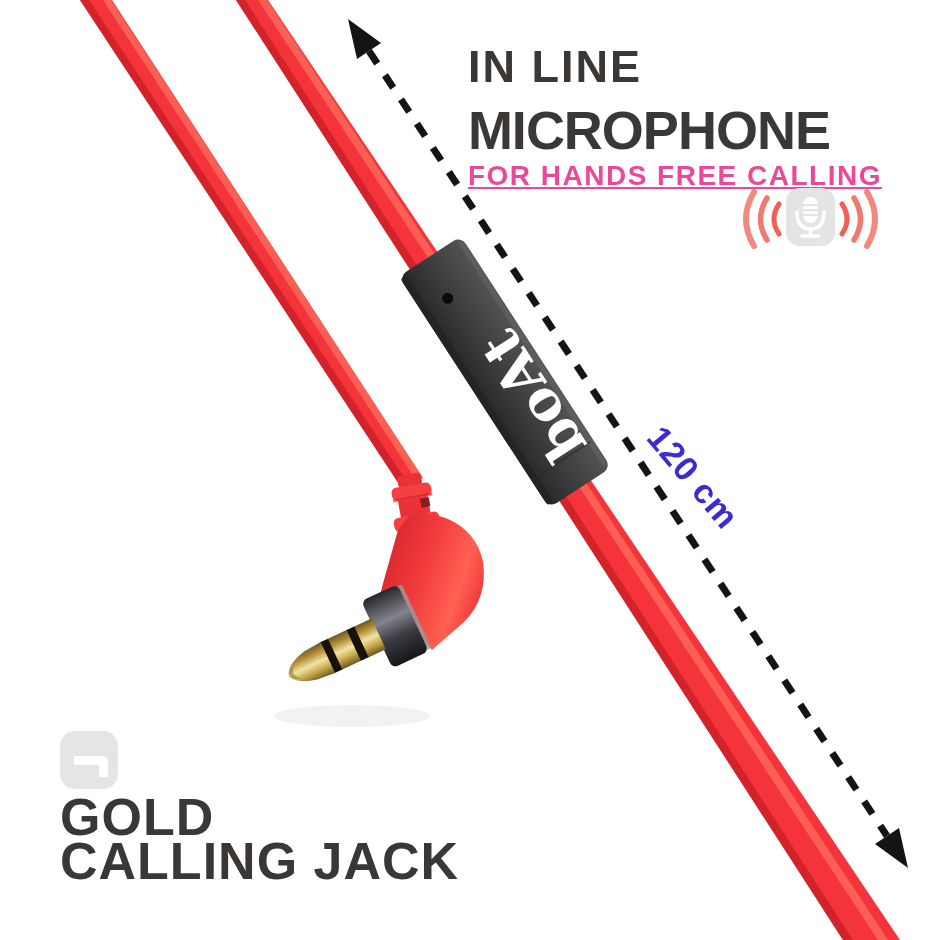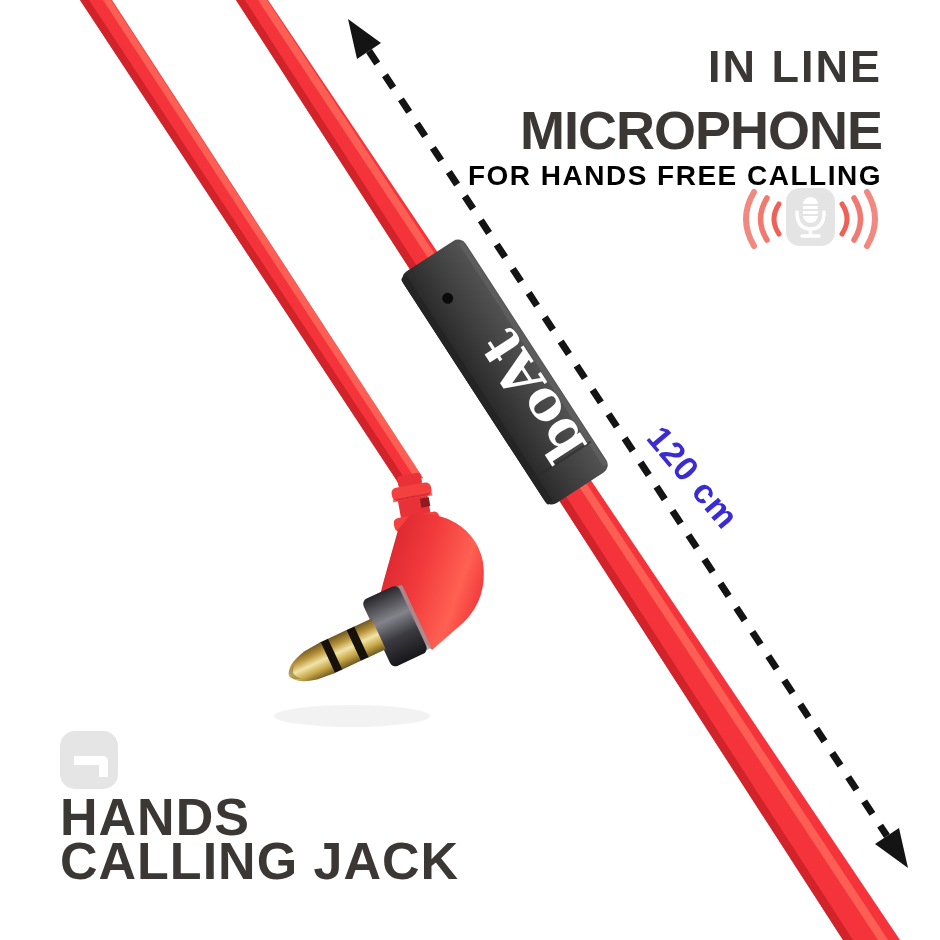--- a/index.html
+++ b/index.html
@@ -2,24 +2,24 @@
 <html><head>
 <meta charset="utf-8">
 <style>
   html,body{margin:0;padding:0;}
   body{
     width:940px;height:940px;overflow:hidden;background:#ffffff;
     font-family:"Liberation Sans",sans-serif;position:relative;
   }
   .scene{position:absolute;left:0;top:0;width:940px;height:940px;}
   
-  .headline{position:absolute;top:44px;right:58px;text-align:right;color:#3a3734;}
+  .headline{position:absolute;top:44px;right:58px;color:#3a3734;}
   .headline .l1{font-size:45px;font-weight:bold;letter-spacing:2px;line-height:1;}
   .headline .l2{font-size:54px;font-weight:bold;letter-spacing:-1px;line-height:1;margin-top:14px;}
-  .headline .sub{font-size:28px;font-weight:bold;color:#000000;letter-spacing:1.5px;line-height:1;margin-top:5px;}
+  .headline .sub{font-size:28px;font-weight:bold;color:#ec4899;letter-spacing:1.5px;line-height:1;margin-top:5px;text-decoration:underline;}
   
   .mic-wrap{position:absolute;left:736px;top:184px;width:160px;height:72px;}
   
   .len-label{
     position:absolute;left:628px;top:458px;width:130px;text-align:center;
     font-size:34px;font-weight:bold;color:#3a2bd3;letter-spacing:1px;
     transform:rotate(50deg);
   }
   
   .jack-icon{position:absolute;left:60px;top:731px;width:58px;height:58px;}
@@ -149,15 +149,15 @@
 
 <div class="len-label">120 cm</div>
 
 <div class="jack-icon">
   <svg width="58" height="58" viewBox="0 0 58 58" xmlns="http://www.w3.org/2000/svg">
     <rect x="0" y="0" width="58" height="58" rx="15" fill="#e5e5e5"></rect>
     <path d="M 14,25 h 29 a 5,5 0 0 1 5,5 v 16 h -9 v -12 h -25 z" fill="#ffffff"></path>
   </svg>
 </div>
 <div class="goldtext">
-  <div>HANDS</div>
+  <div>GOLD</div>
   <div>CALLING JACK</div>
 </div>
 
 </body></html>

